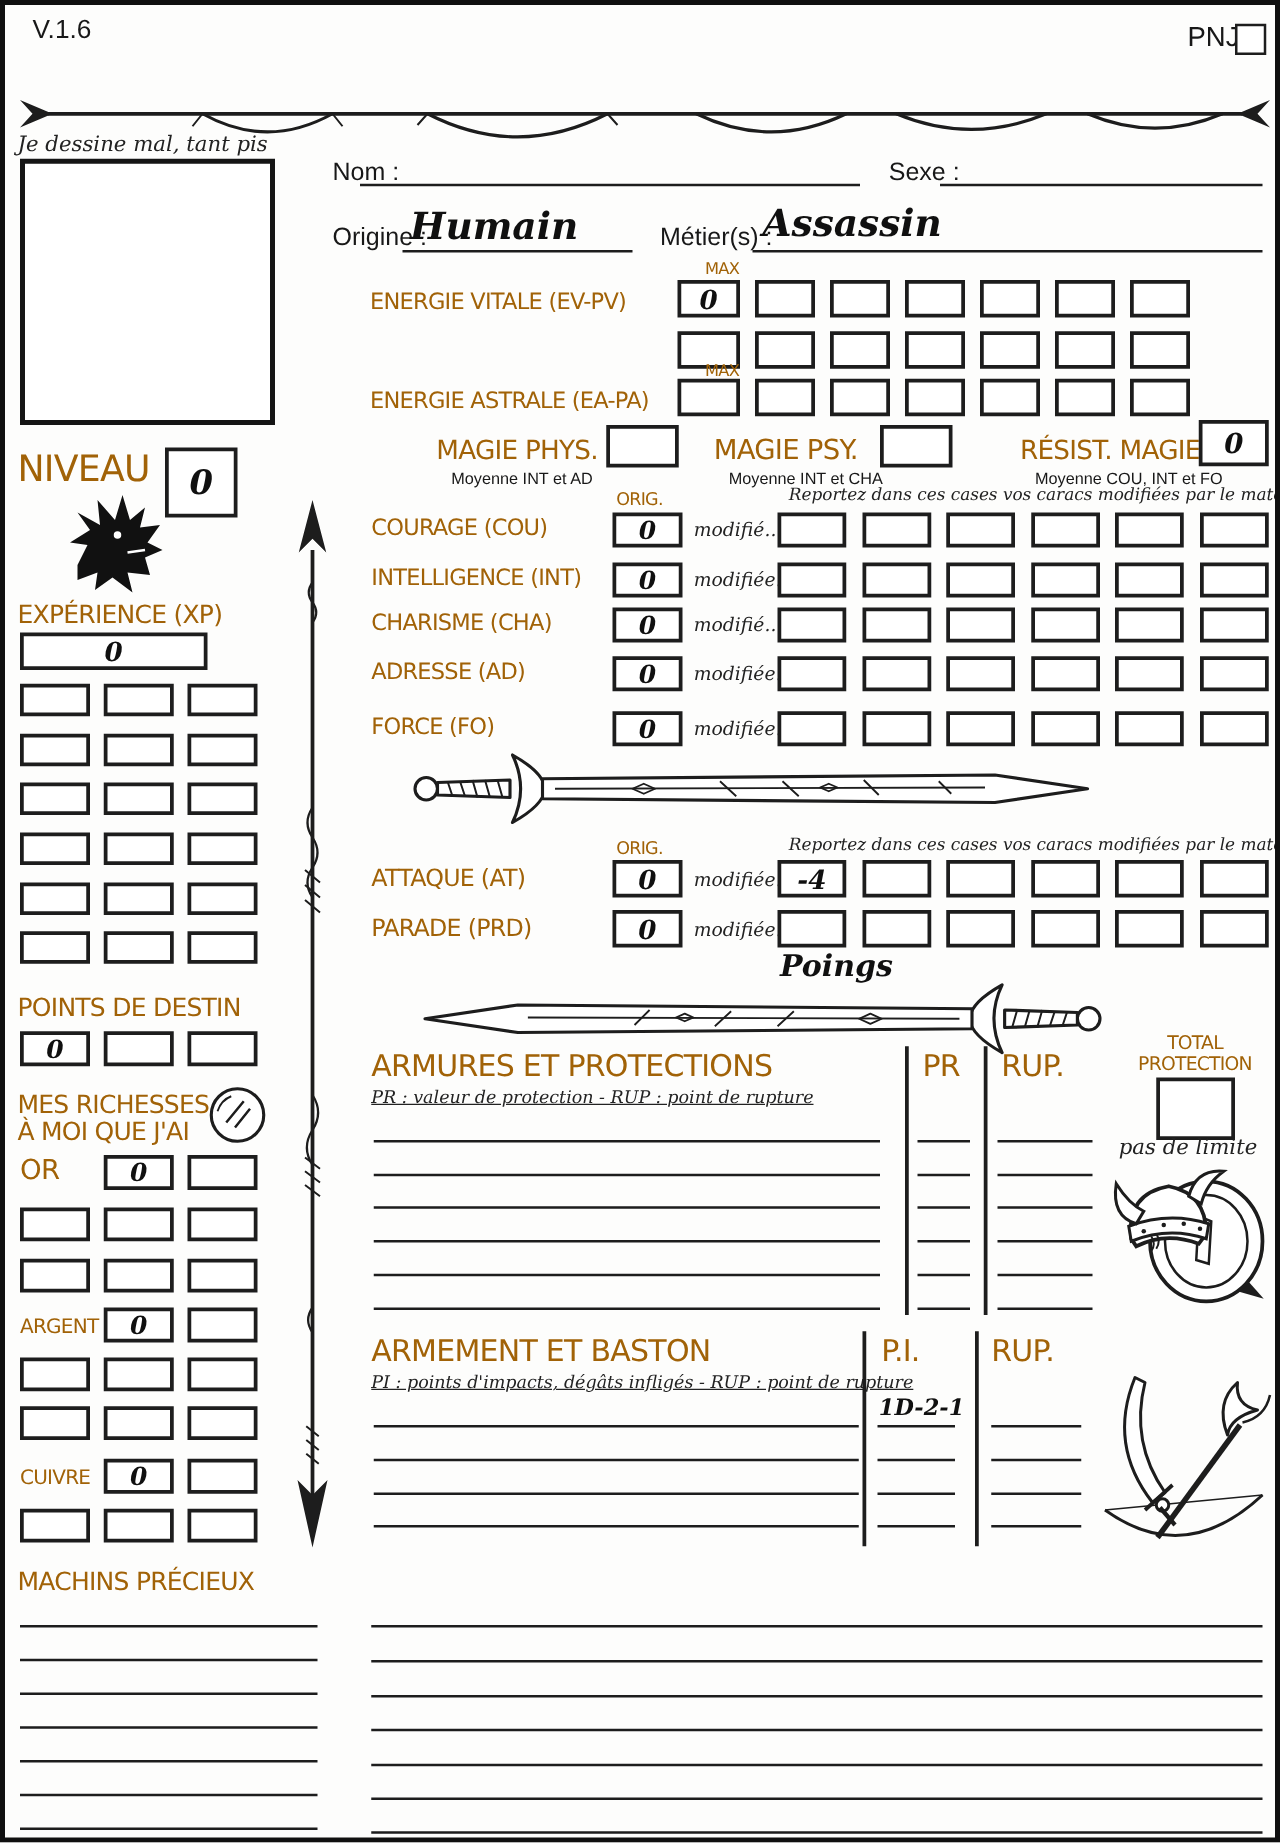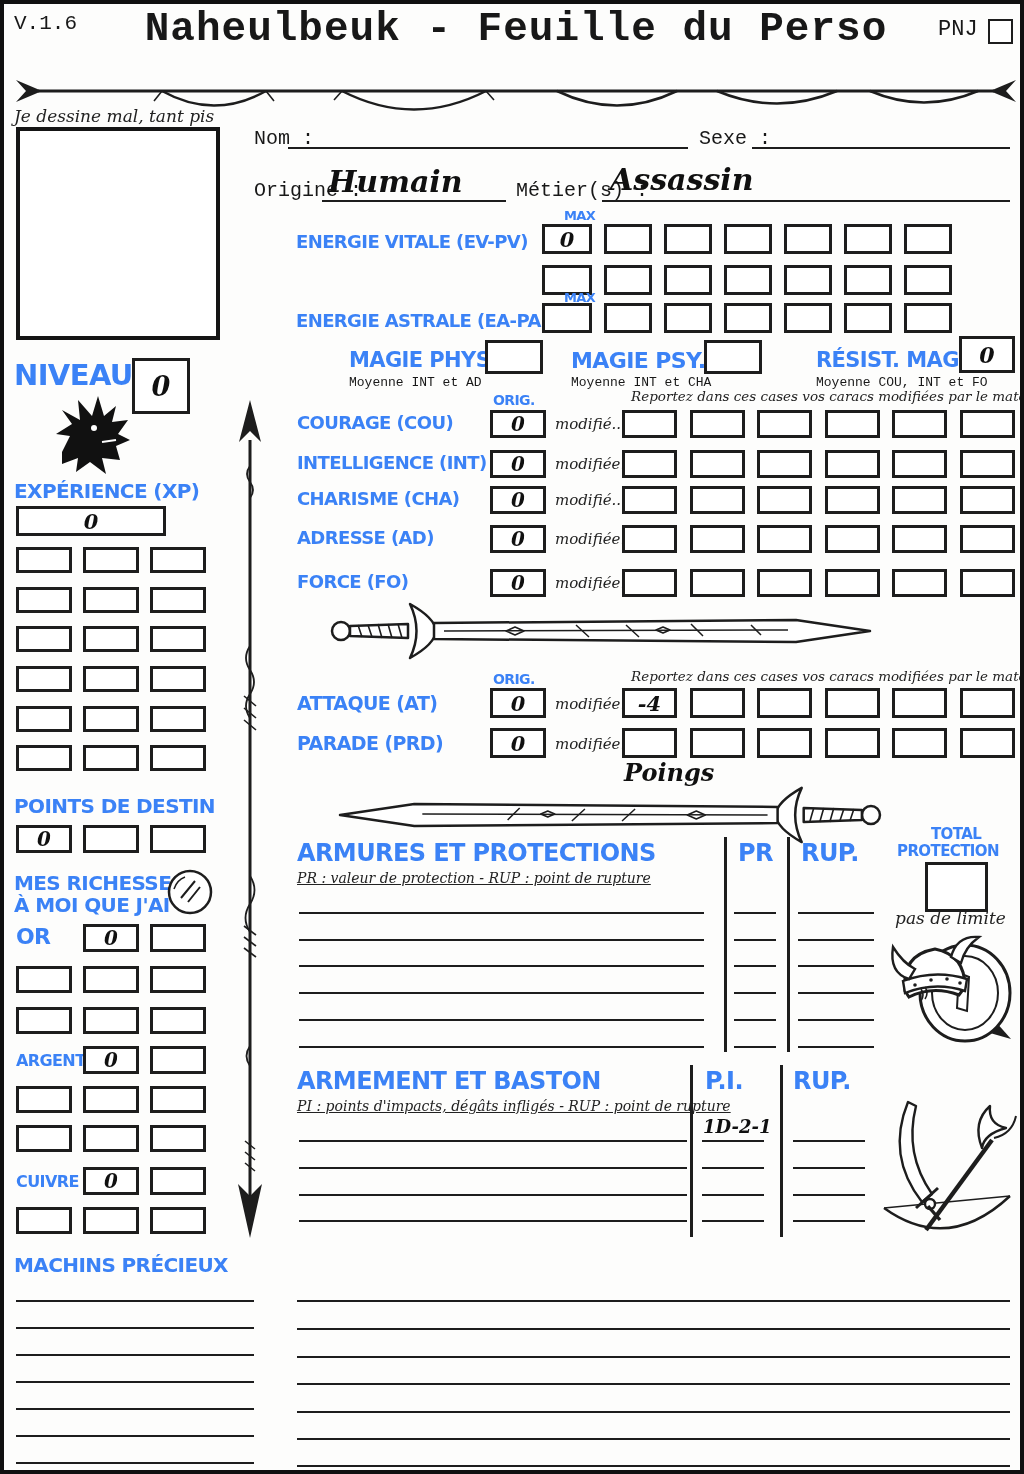--- a/index.html
+++ b/index.html
@@ -1,36 +1,35 @@
 <!DOCTYPE html>
 <html><head>
 <meta charset="utf-8">
 <style>
   html,body{margin:0;padding:0;background:#e8e8e8;}
   .page{position:relative;width:1024px;height:1474px;background:#fdfdfc;border:4px solid #101010;
         box-sizing:border-box;overflow:hidden;color:#1a1a1a;margin:0 auto;}
   .abs{position:absolute;}
-  .heavy{font-family:"DejaVu Sans",sans-serif;font-weight:700;letter-spacing:-0.6px;line-height:1.04;
-         color:#3b82f6;white-space:nowrap;}
-  .ser{font-family:Liberation Mono, monospace;color:#181818;white-space:nowrap;}
+  .heavy{font-family:"DejaVu Sans",sans-serif;font-weight:400;letter-spacing:-0.6px;line-height:1.04;
+         color:#a16207;white-space:nowrap;}
+  .ser{font-family:Liberation Sans, sans-serif;color:#181818;white-space:nowrap;margin-left:12px;}
   .scr{font-family:"DejaVu Serif",serif;font-style:italic;color:#222;white-space:nowrap;}
   .hand{font-family:"DejaVu Serif",serif;font-style:italic;font-weight:700;color:#101010;white-space:nowrap;}
   .bx{box-sizing:border-box;border:3px solid #1d1d1d;background:#fff;display:flex;align-items:center;justify-content:center;}
   .ln{height:0;border-top:2.8px solid #1d1d1d;}
   .vln{width:2.5px;background:#1d1d1d;}
   .row{display:flex;}
   svg{display:block;}
 </style>
 </head>
 <body>
 
 <div class="page">
 
   <div class="abs ser" style="left:10px;top:8px;font-size:21px;">V.1.6</div>
-  <div class="abs ser" style="left:62px;top:2px;width:900px;text-align:center;font-size:41px;font-weight:700;letter-spacing:1px;">Naheulbeuk - Feuille du Perso</div>
   <div class="abs ser" style="left:934px;top:13px;font-size:22px;">PNJ</div>
   <div class="abs bx" style="left:984px;top:15px;width:25px;height:25px;border-width:2.5px;"></div>
 
   <div class="abs" style="left:8px;top:70px;width:1008px;height:38px;">
     <svg width="1008" height="38" viewBox="0 0 1008 38">
       <line x1="26" y1="17" x2="982" y2="17" stroke="#1d1d1d" stroke-width="3"></line>
       <polygon points="30,17 4,6 14,17 4,28" fill="#1d1d1d"></polygon>
       <polygon points="978,17 1004,6 994,17 1004,28" fill="#1d1d1d"></polygon>
       <path d="M150,17 Q202,46 254,17" fill="none" stroke="#1d1d1d" stroke-width="2.5"></path>
       <path d="M330,17 Q402,54 474,17" fill="none" stroke="#1d1d1d" stroke-width="2.5"></path>
@@ -270,21 +269,21 @@
   <div class="abs ln" style="left:730px;top:988px;width:42px;"></div>
   <div class="abs ln" style="left:794px;top:988px;width:76px;"></div>
   <div class="abs ln" style="left:295px;top:1015px;width:405px;"></div>
   <div class="abs ln" style="left:730px;top:1015px;width:42px;"></div>
   <div class="abs ln" style="left:794px;top:1015px;width:76px;"></div>
   <div class="abs ln" style="left:295px;top:1042px;width:405px;"></div>
   <div class="abs ln" style="left:730px;top:1042px;width:42px;"></div>
   <div class="abs ln" style="left:794px;top:1042px;width:76px;"></div>
 
   <div class="abs heavy" style="left:900px;top:823px;width:104px;text-align:center;font-size:15px;">TOTAL</div>
-  <div class="abs heavy" style="left:893px;top:840px;width:118px;font-size:15px;">PROTECTION</div>
+  <div class="abs heavy" style="left:893px;top:840px;width:118px;text-align:center;font-size:15px;">PROTECTION</div>
   <div class="abs bx" style="left:921px;top:858px;width:63px;height:50px;">
     <span class="hand" style="font-size:24px;"></span>
     </div>
   <div class="abs scr" style="left:891px;top:904px;font-size:17px;">pas de limite</div>
 
   <div class="abs" style="left:883px;top:925px;width:128px;height:120px;">
     <svg width="128" height="120" viewBox="0 0 128 120">
       <polygon points="108,92 124,110 96,102" fill="#1d1d1d"></polygon>
       <ellipse cx="78" cy="64" rx="45" ry="48" fill="#fff" stroke="#1d1d1d" stroke-width="3"></ellipse>
       <ellipse cx="78" cy="64" rx="33" ry="37" fill="none" stroke="#1d1d1d" stroke-width="2"></ellipse>

